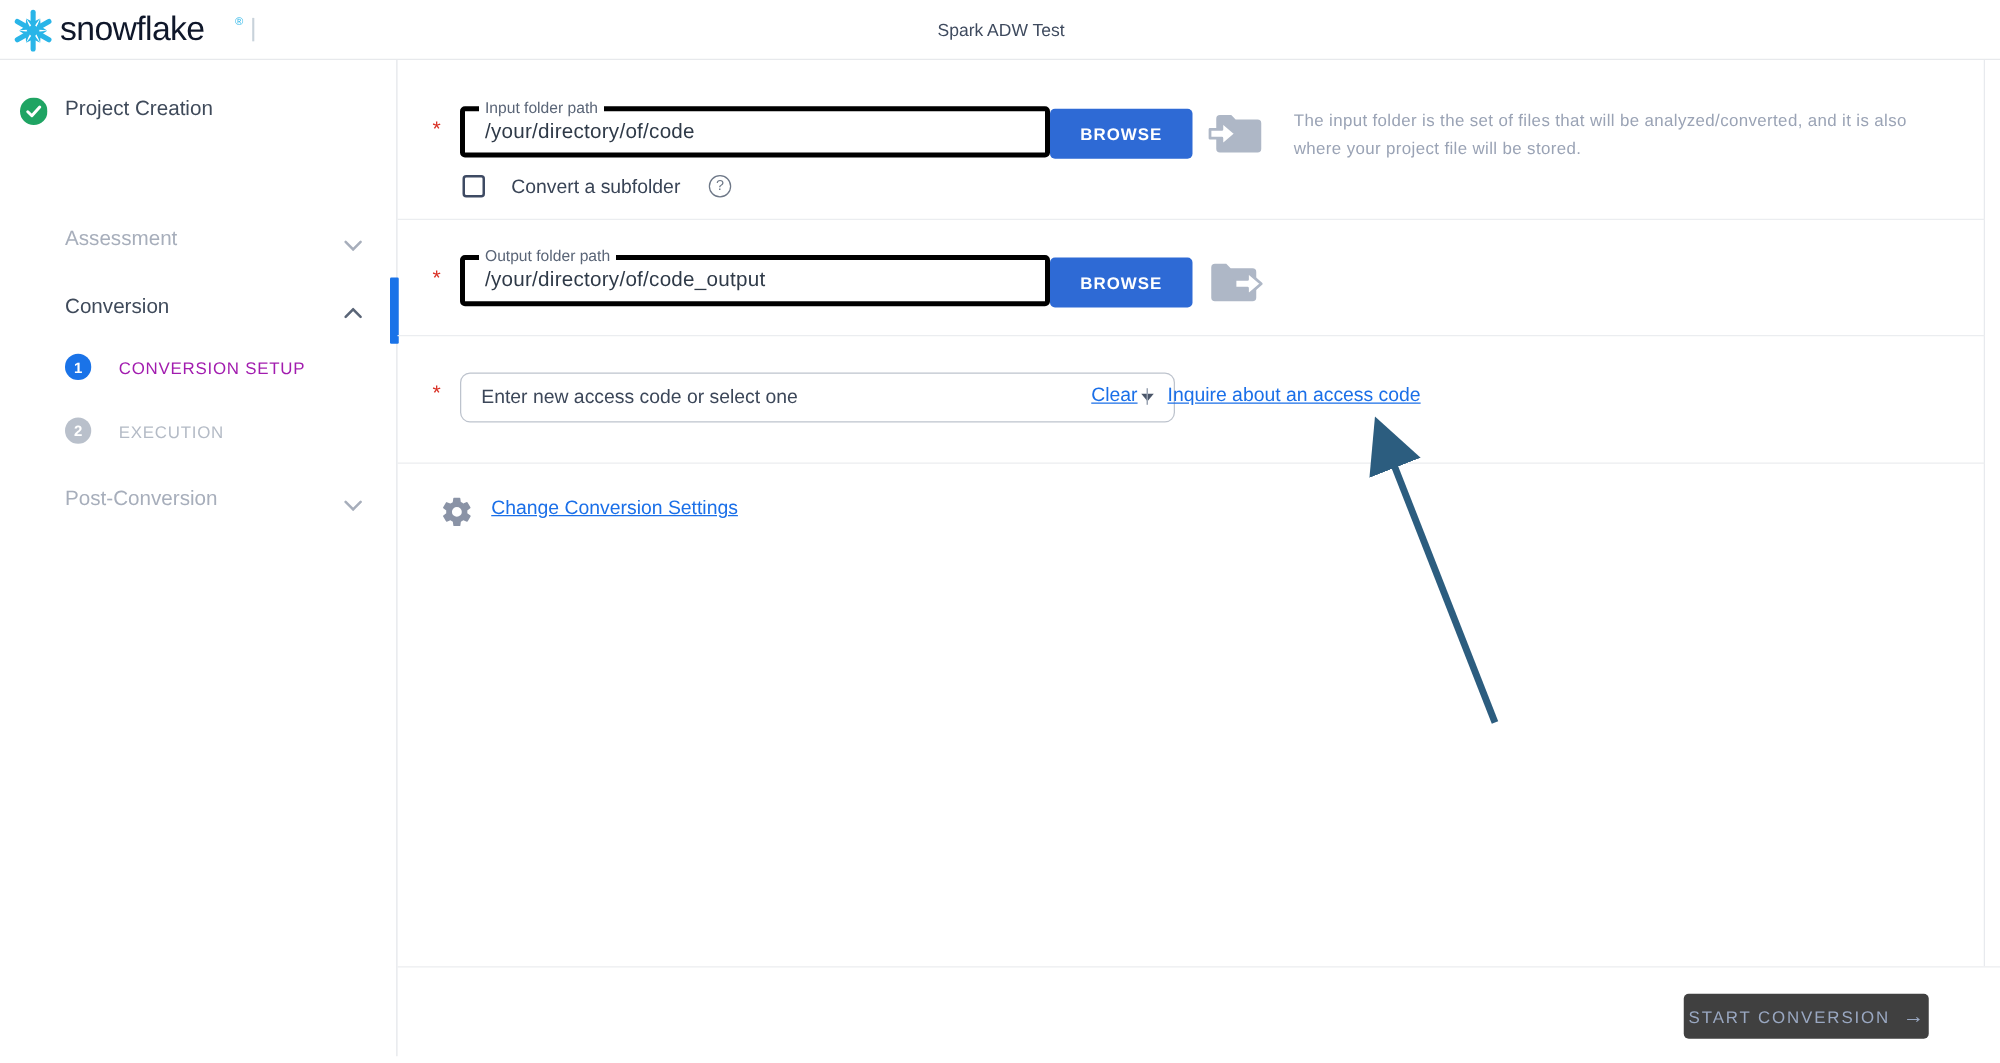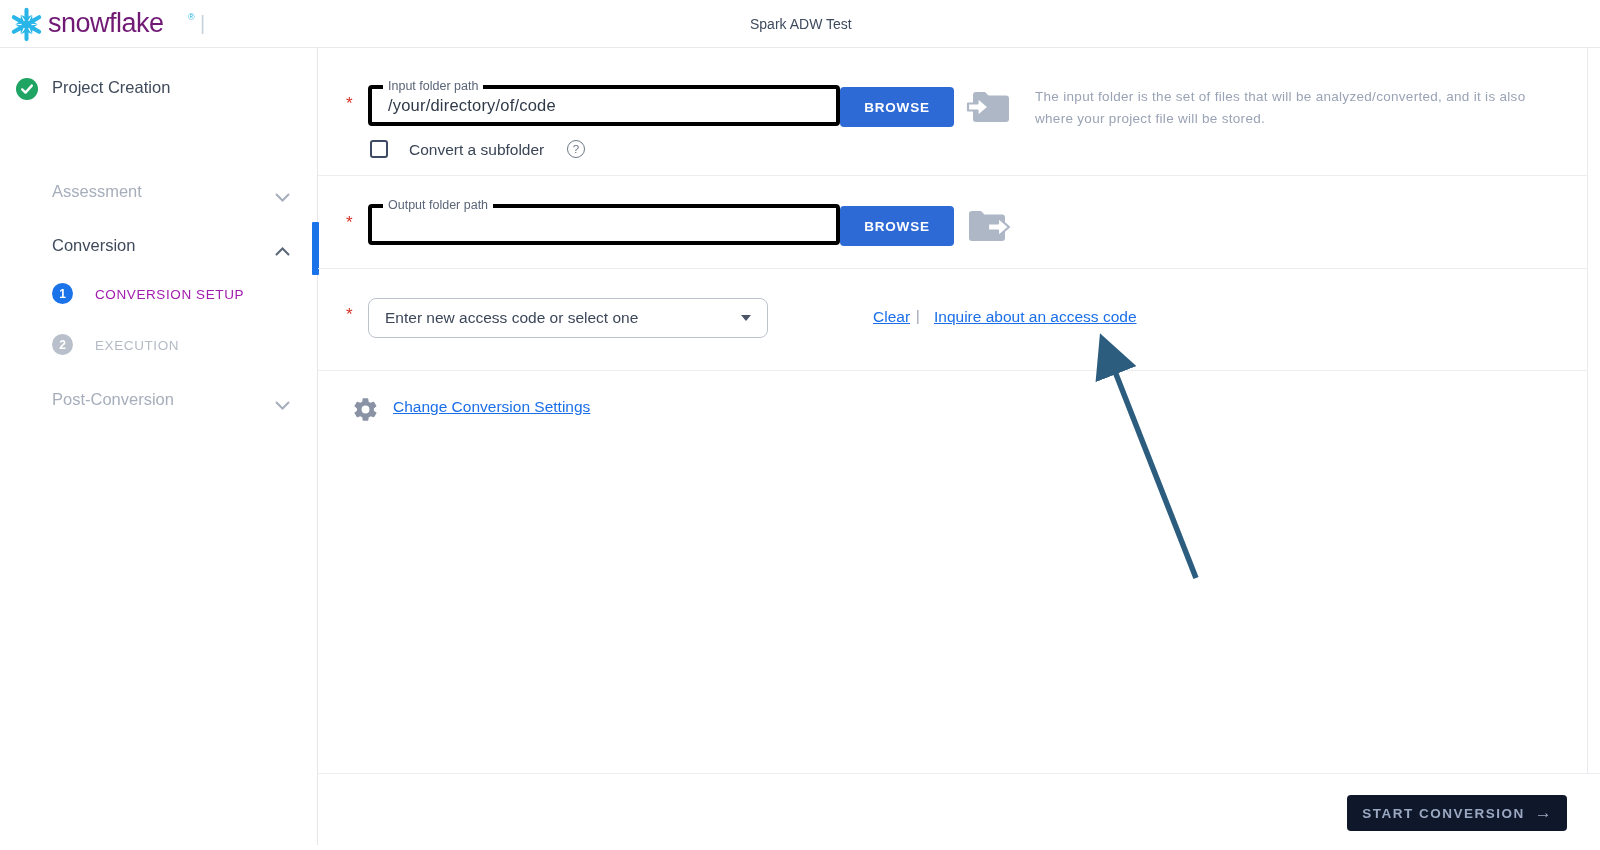--- a/index.html
+++ b/index.html
@@ -3,21 +3,21 @@
 <meta charset="utf-8">
 <style>
   * { margin:0; padding:0; box-sizing:border-box; }
   html,body { background:#fff; }
   body { font-family:"Liberation Sans", sans-serif; }
   #app { position:relative; width:1600px; height:850px; background:#fff; overflow:hidden; }
 
   
   .header { position:absolute; left:0; top:0; width:1600px; height:48px; background:#fff; border-bottom:1px solid #e7e9ec; }
   .brand-icon { position:absolute; left:8px; top:6px; }
-  .brand-word { position:absolute; left:48px; top:8px; font-size:27px; color:#701a75; letter-spacing:-0.5px; }
+  .brand-word { position:absolute; left:48px; top:8px; font-size:27px; color:#0f172a; letter-spacing:-0.5px; }
   .brand-reg { position:absolute; left:188px; top:12px; font-size:9px; color:#29b5e8; }
   .brand-divider { position:absolute; left:200px; top:12px; font-size:20px; color:#c8d2da; font-weight:300; }
   .app-title { position:absolute; left:218px; top:14px; font-size:18.5px; font-weight:bold; color:#29abe2; letter-spacing:0.3px; }
   .project-name { position:absolute; left:750px; top:16px; font-size:14px; color:#3e4a5e; }
 
   
   .sidebar { position:absolute; left:0; top:48px; width:318px; height:797px; background:#fff; border-right:1px solid #e4e6ea; }
   .side-row { position:absolute; left:0; width:318px; display:flex; align-items:center; }
   .side-label { font-size:16.5px; color:#3f4a5a; }
   .side-label.dim { color:#a7aebb; }
@@ -45,31 +45,31 @@
 
   .folder-icon { position:absolute; }
 
   .help-text { position:absolute; left:1035px; width:500px; font-size:13.5px; line-height:22px; color:#9aa3b5; letter-spacing:0.3px; }
 
   .checkbox { position:absolute; width:18px; height:18px; border:2px solid #3e4a63; border-radius:3px; background:#fff; cursor:pointer; }
   .cb-label { position:absolute; font-size:15.5px; color:#39445 6; color:#394456; }
   .q-icon { position:absolute; width:18px; height:18px; border:1.5px solid #6d7787; border-radius:50%;
             font-size:11.5px; color:#6d7787; display:flex; align-items:center; justify-content:center; }
 
-  .combo { position:absolute; left:368px; top:298px; width:400px; height:40px; border:1px solid #bdc3cd; border-radius:8px;
+  .combo { position:absolute; left:368px; top:298px; width:572px; height:40px; border:1px solid #bdc3cd; border-radius:8px;
            background:#fff; display:flex; align-items:center; padding:0 16px; cursor:pointer; }
   .combo-text { font-size:15.5px; color:#3c4759; flex:1; }
   .caret { width:0; height:0; border-left:5px solid transparent; border-right:5px solid transparent; border-top:6px solid #4a5568; }
 
   .link { font-size:15.5px; color:#1a6fe8; text-decoration:underline; cursor:pointer; }
   .pipe { position:absolute; font-size:14px; color:#98a1b0; }
 
-  .start-btn { position:absolute; left:1347px; top:795px; width:220px; height:36px; background:#0f172a; border:none; border-radius:4px;
+  .start-btn { position:absolute; left:1347px; top:795px; width:196px; height:36px; background:#404040; border:none; border-radius:4px;
                color:#9aa8c2; font-family:"Liberation Sans", sans-serif; font-size:13.5px; letter-spacing:1.5px; cursor:default;
-               display:flex; align-items:center; justify-content:center; gap:10px;font-weight:bold; }
+               display:flex; align-items:center; justify-content:center; gap:10px; }
   .start-arrow { font-size:17px; letter-spacing:0; }
 
   .annot-svg { position:absolute; left:1050px; top:320px; pointer-events:none; }
 </style>
 </head>
 <body>
 
 <div id="app">
 
   <div class="header">
@@ -180,20 +180,21 @@
   <span class="cb-label" style="left:409px; top:141px;">Convert a subfolder</span>
   <span class="q-icon" style="left:567px; top:140px;">
     <span>?</span>
   </span>
 
   <div class="divider" style="top:175px;"></div>
 
   <span class="req" style="left:346px; top:213px;">*</span>
   <fieldset class="tf" style="left:368px; top:199px; width:472px; height:46px;">
     <legend>Output folder path</legend>
+    <div class="tf-value">/your/directory/of/code_output</div>
   </fieldset>
   <button class="browse-btn" style="left:840px; top:206px;">BROWSE</button>
   <span class="folder-icon" style="left:966px; top:208px;">
     <svg width="48" height="36" viewBox="0 0 48 36">
       <path d="M3 6 q0 -3 3 -3 h9 l3.5 3.5 H36 q3 0 3 3 V30 q0 3 -3 3 H6 q-3 0 -3 -3 Z" fill="#aeb7c6"></path>
       <path d="M22 15.5 h10 v-6 l11 9.5 -11 9.5 v-6 H22 Z" fill="#ffffff" stroke="#aeb7c6" stroke-width="2.2" stroke-linejoin="round"></path>
     </svg>
   </span>
 
   <div class="divider" style="top:268px;"></div>

